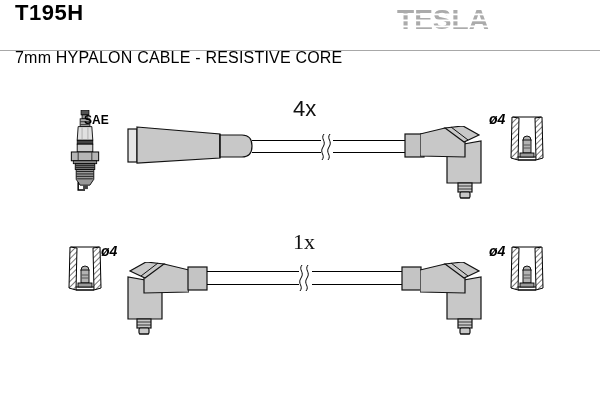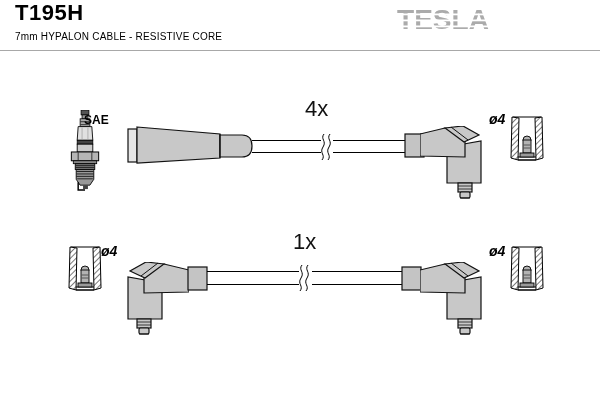--- a/index.html
+++ b/index.html
@@ -5,21 +5,21 @@
   html,body{margin:0;padding:0;}
   body{
     width:600px;height:400px;background:#ffffff;position:relative;overflow:hidden;
     font-family:"Liberation Sans",sans-serif;color:#000;
   }
   .abs{position:absolute;}
   .part-number{
     left:15px;top:0;font-size:22px;font-weight:bold;letter-spacing:0.5px;
   }
   .subtitle{
-    left:15px;top:31px;font-size:10px;letter-spacing:0.2px;
+    left:15px;top:49px;font-size:16px;letter-spacing:0.2px;
   }
   .divider{
     left:0;top:50px;width:600px;height:1px;background:#a8a8a8;
   }
   .qty-label{
     font-size:22px;font-weight:normal;color:#111;
   }
   .sae-label{
     font-size:12px;font-weight:bold;
   }
@@ -89,21 +89,21 @@
   <rect x="4" y="52" width="24" height="3" fill="#888" stroke="#000" stroke-width="0.8"></rect>
   <rect x="6" y="55" width="20" height="6" fill="#777" stroke="#000" stroke-width="0.9"></rect>
   <path d="M6,57 H26 M6,59 H26" stroke="#222" stroke-width="1" fill="none"></path>
   <polygon points="7,61 25,61 25,71 21,77 11,77 7,71" fill="#999" stroke="#000" stroke-width="0.9"></polygon>
   <path d="M7,63 H25 M7,65.5 H25 M7,68 H25 M8,70.5 H24" stroke="#222" stroke-width="1" fill="none"></path>
   <rect x="14" y="77" width="5" height="4" fill="#444"></rect>
   <path d="M9,74 V82 H16" stroke="#000" stroke-width="1.5" fill="none"></path>
 </svg>
 <div class="abs sae-label" style="left:84px;top:113px;">SAE</div>
 
-<div class="abs qty-label" style="left:293px;top:96px;margin-left:12px;">4x</div>
+<div class="abs qty-label" style="left:293px;top:96px;">4x</div>
 
 <svg class="abs" style="left:125px;top:120px;" width="365" height="85" viewBox="0 0 365 85">
 
   <rect x="3" y="9" width="9" height="33" fill="#e6e6e6" stroke="#111" stroke-width="1.2"></rect>
   <polygon points="12,7 95,14 95,38 12,43" fill="#c8c8c8" stroke="#111" stroke-width="1.2"></polygon>
   <path d="M95,15 H117 Q127,15 127,26 Q127,37 117,37 H95 Z" fill="#c8c8c8" stroke="#111" stroke-width="1.2"></path>
   <path d="M95,14 V38" stroke="#111" stroke-width="0.9" fill="none"></path>
 
   <path d="M127,20.5 H196 M208,20.5 H280 M127,32.5 H196 M208,32.5 H280" stroke="#000" stroke-width="1.1" fill="none"></path>
   <path d="M199,14 c-4,5 3,7 -1,13 c-4,6 3,8 -1,13" stroke="#000" stroke-width="1" fill="none"></path>
@@ -117,21 +117,21 @@
 <div class="abs dia-label" style="left:489px;top:111px;">ø4</div>
 <svg class="abs" style="left:509px;top:114px;" width="36" height="52">
     <use href="#socket"></use>
   </svg>
 
 <svg class="abs" style="left:67px;top:244px;" width="36" height="52">
     <use href="#socket"></use>
   </svg>
 <div class="abs dia-label" style="left:101px;top:243px;">ø4</div>
 
-<div class="abs qty-label" style="left:293px;top:229px;">1x</div>
+<div class="abs qty-label" style="left:293px;top:229px;font-family:Liberation Serif, serif;">1x</div>
 
 <svg class="abs" style="left:123px;top:255px;" width="367" height="85" viewBox="0 0 367 85">
 
   <g transform="translate(66,7) scale(-1,1)">
     <use href="#elbow" x="0" y="0" width="64" height="78"></use>
   </g>
 
   <rect x="65" y="12" width="19" height="23" fill="#c4c4c4" stroke="#111" stroke-width="1.2"></rect>
 
   <path d="M84,16.5 H176 M189,16.5 H279 M84,29.5 H176 M189,29.5 H279" stroke="#000" stroke-width="1.1" fill="none"></path>

